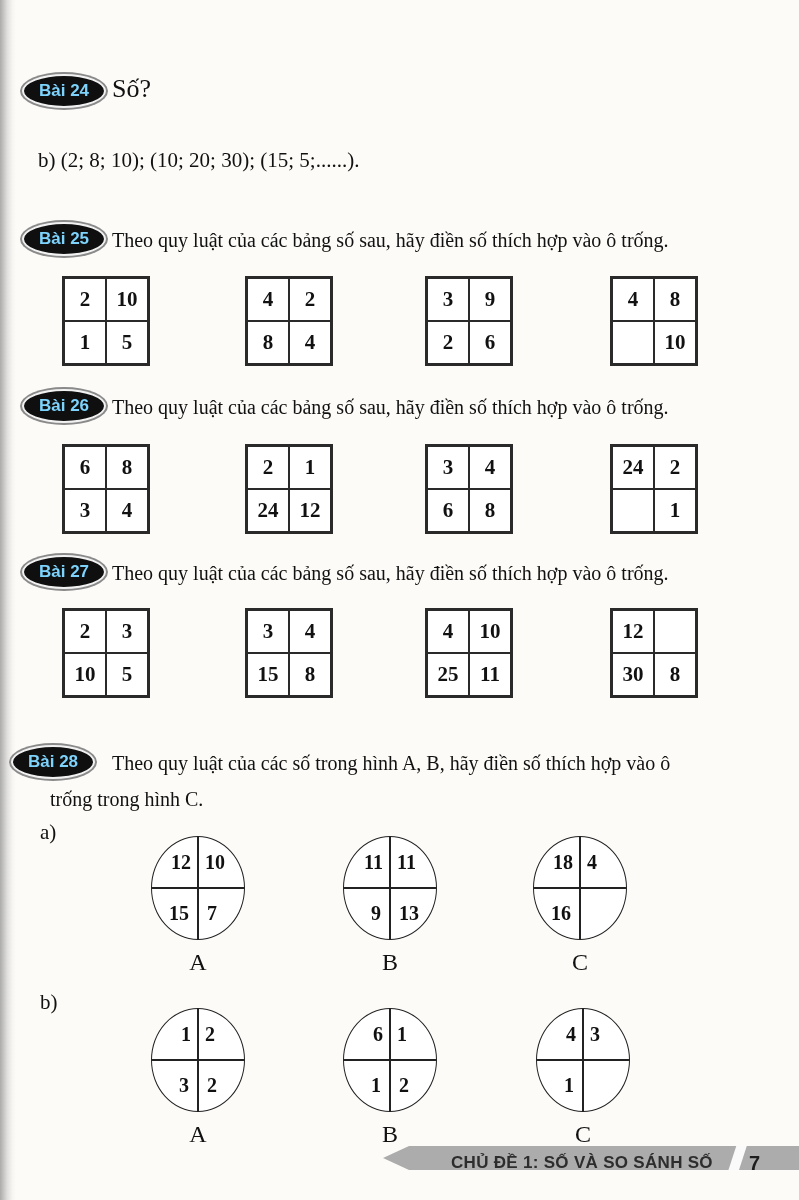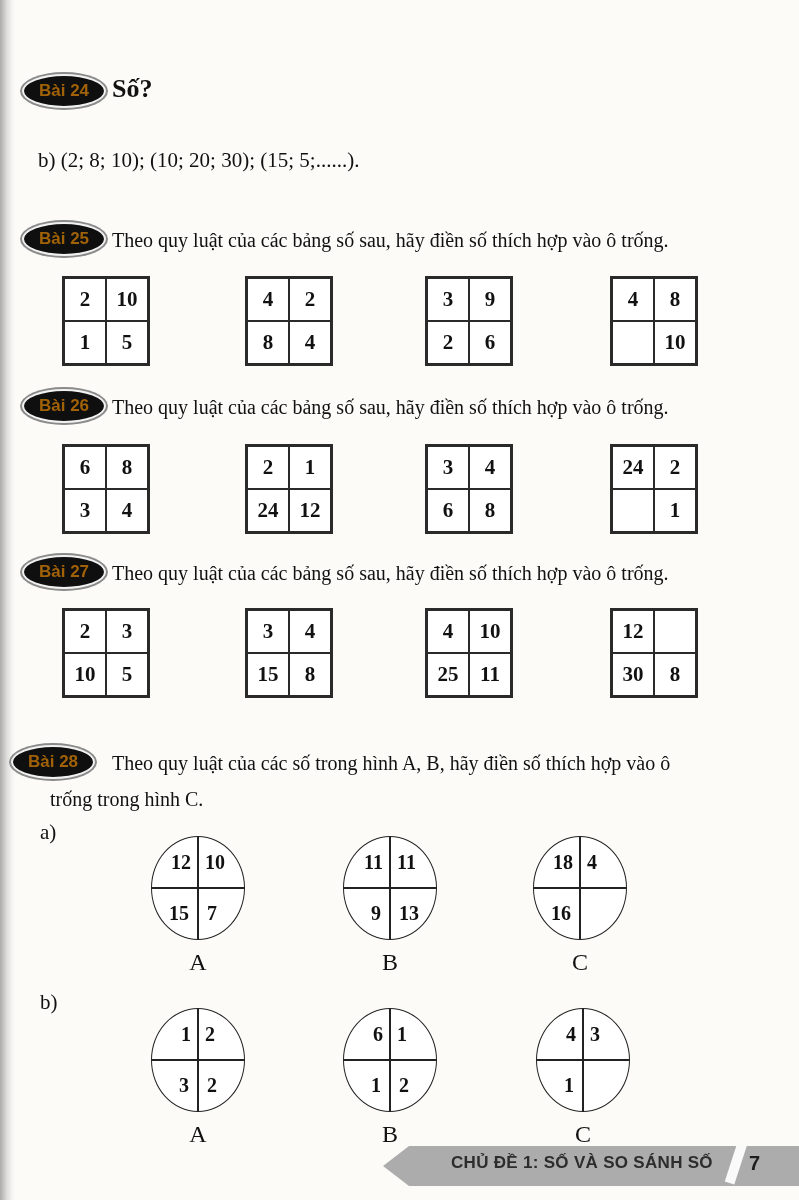--- a/index.html
+++ b/index.html
@@ -10,24 +10,24 @@
     font-family:"Liberation Serif", serif; color:#111;
   }
   .spine{
     position:absolute; left:0; top:0; width:16px; height:100%;
     background:linear-gradient(90deg, rgba(105,105,105,.55) 0%, rgba(150,150,150,.28) 45%, rgba(205,205,205,.12) 78%, rgba(255,255,255,0) 100%);
   }
   .badge{
     position:absolute; width:84px; height:34px;
     background:#0f0f0f; border:2px solid #f2f2f2; border-radius:50%;
     box-shadow:0 0 0 2px #8a8a8a;
-    color:#a16207; display:flex; align-items:center; justify-content:center;
+    color:#7dd3fc; display:flex; align-items:center; justify-content:center;
     font-family:"Liberation Sans", sans-serif; font-weight:bold; font-size:17px;
   }
-  .heading{ position:absolute; font-weight:bold; font-size:26px; }
+  .heading{ position:absolute; font-weight:normal; font-size:26px; }
   .prompt{ position:absolute; font-size:20px; white-space:nowrap; }
   .listline{ position:absolute; font-size:21px; white-space:nowrap; }
   .part-label{ position:absolute; font-size:21px; }
   .tables-row{ position:absolute; left:0; width:799px; height:92px; }
   .ntable{
     position:absolute; top:0; width:88px; height:90px;
     display:grid; grid-template-columns:1fr 1fr; grid-template-rows:1fr 1fr;
     border:2px solid #2a2a2a; background:#fff;
   }
   .ncell{
@@ -42,21 +42,21 @@
   }
   .vline{ position:absolute; left:50%; top:0; width:1.6px; height:100%; margin-left:-0.8px; background:#222; }
   .hline{ position:absolute; top:50%; left:0; height:1.6px; width:100%; margin-top:-0.8px; background:#222; }
   .q{ position:absolute; width:50%; height:50%; display:flex; align-items:center; font-weight:bold; font-size:20px; }
   .q.tl{ left:0; top:0; justify-content:flex-end; padding-right:7px; }
   .q.tr{ left:50%; top:0; justify-content:flex-start; padding-left:7px; }
   .q.bl{ left:0; top:50%; justify-content:flex-end; padding-right:9px; }
   .q.br{ left:50%; top:50%; justify-content:flex-start; padding-left:9px; }
   .fig-label{ margin-top:9px; font-size:24px; }
   .footer-band{
-    position:absolute; left:383px; top:1146px; width:416px; height:40px;
+    position:absolute; left:383px; top:1146px; width:416px; height:24px;
     background:#acacac;
     clip-path:polygon(0 50%, 26px 0, 100% 0, 100% 100%, 26px 100%);
     font-family:"Liberation Sans", sans-serif;
   }
   .footer-title{
     position:absolute; left:68px; top:0; height:34px; line-height:34px;
     font-weight:bold; font-size:17px; color:#2d2d2d; letter-spacing:.3px; white-space:nowrap;
   }
   .footer-slash{ position:absolute; left:348px; top:-4px; width:10px; height:42px; background:#fafafa; transform:rotate(18deg); }
   .footer-page{ position:absolute; left:366px; top:0; height:34px; line-height:34px; font-weight:bold; font-size:20px; color:#1d1d1d; }

